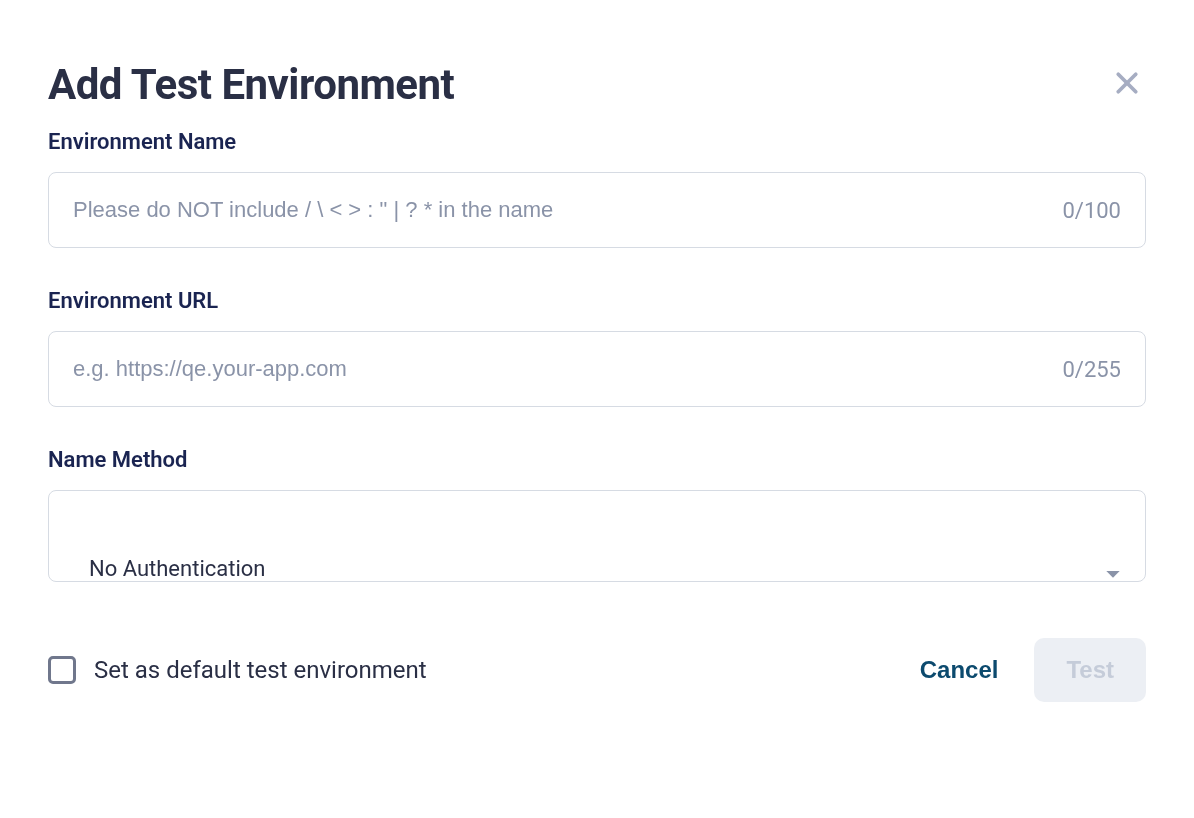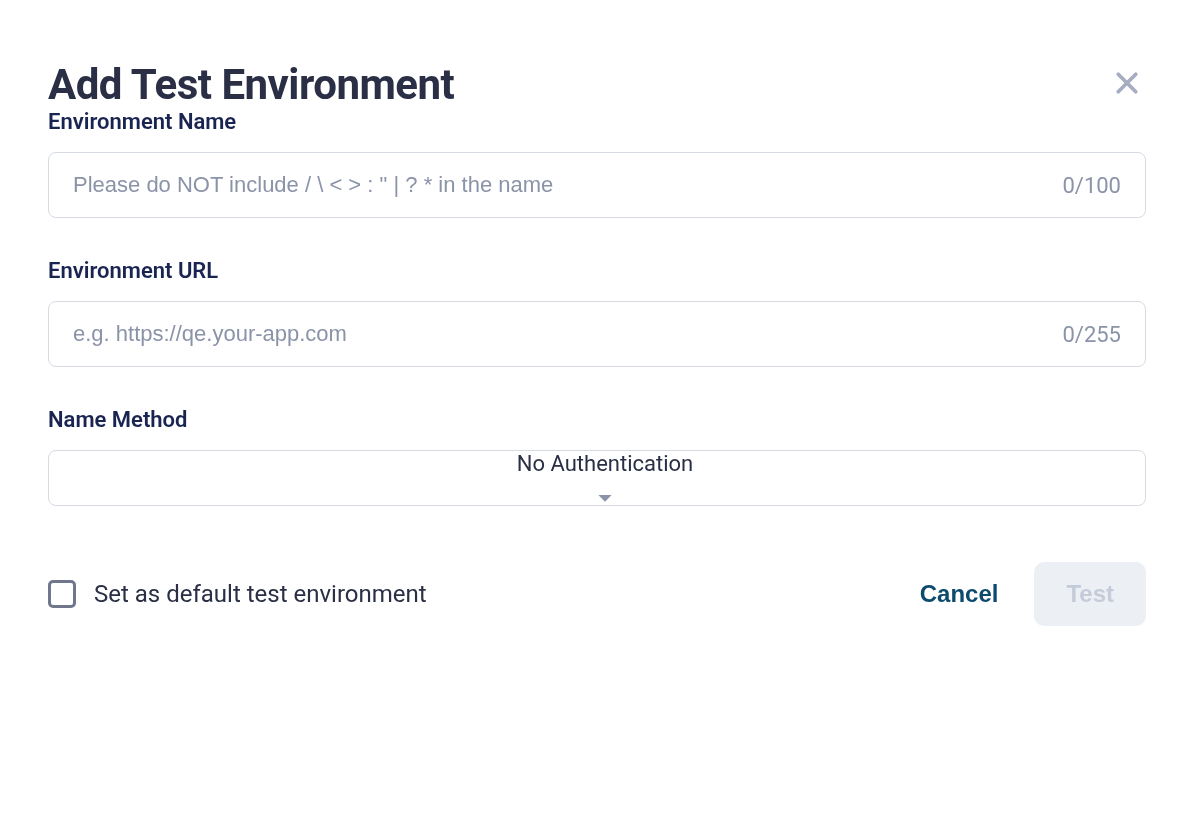--- a/index.html
+++ b/index.html
@@ -37,36 +37,37 @@
       display: flex;
       align-items: center;
       justify-content: center;
     }
     .close-btn svg {
       width: 30px;
       height: 30px;
     }
     .form-group {
       margin-bottom: 40px;
+      margin-top: 20px;
     }
     .form-label {
       display: block;
       font-size: 22px;
       font-weight: 600;
       color: #1a2451;
       margin-bottom: 18px;
     }
     .input-wrapper {
       position: relative;
       display: flex;
       align-items: center;
       border: 1px solid #d6dbe3;
       border-radius: 8px;
       background: #ffffff;
-      height: 66px;
+      height: 76px;
       padding: 0 24px;
     }
     .text-input {
       flex: 1;
       border: none;
       outline: none;
       font-size: 22px;
       color: #2a2f45;
       background: transparent;
       height: 100%;
@@ -76,28 +77,27 @@
     }
     .char-counter {
       font-size: 22px;
       color: #8a93a8;
       margin-left: 12px;
       white-space: nowrap;
     }
     .select-wrapper {
       position: relative;
       display: flex;
-      align-items: center;
+      align-items: flex-end;
       border: 1px solid #d6dbe3;
       border-radius: 8px;
       background: #ffffff;
-      height: 56px;
+      height: 92px;
       padding: 0 24px 0 40px;
       cursor: pointer;
-      flex-direction: column;
     }
     .select-value {
       flex: 1;
       font-size: 22px;
       color: #2a2f45;
     }
     .caret-icon {
       color: #8a93a8;
     }
     .caret-icon svg {

